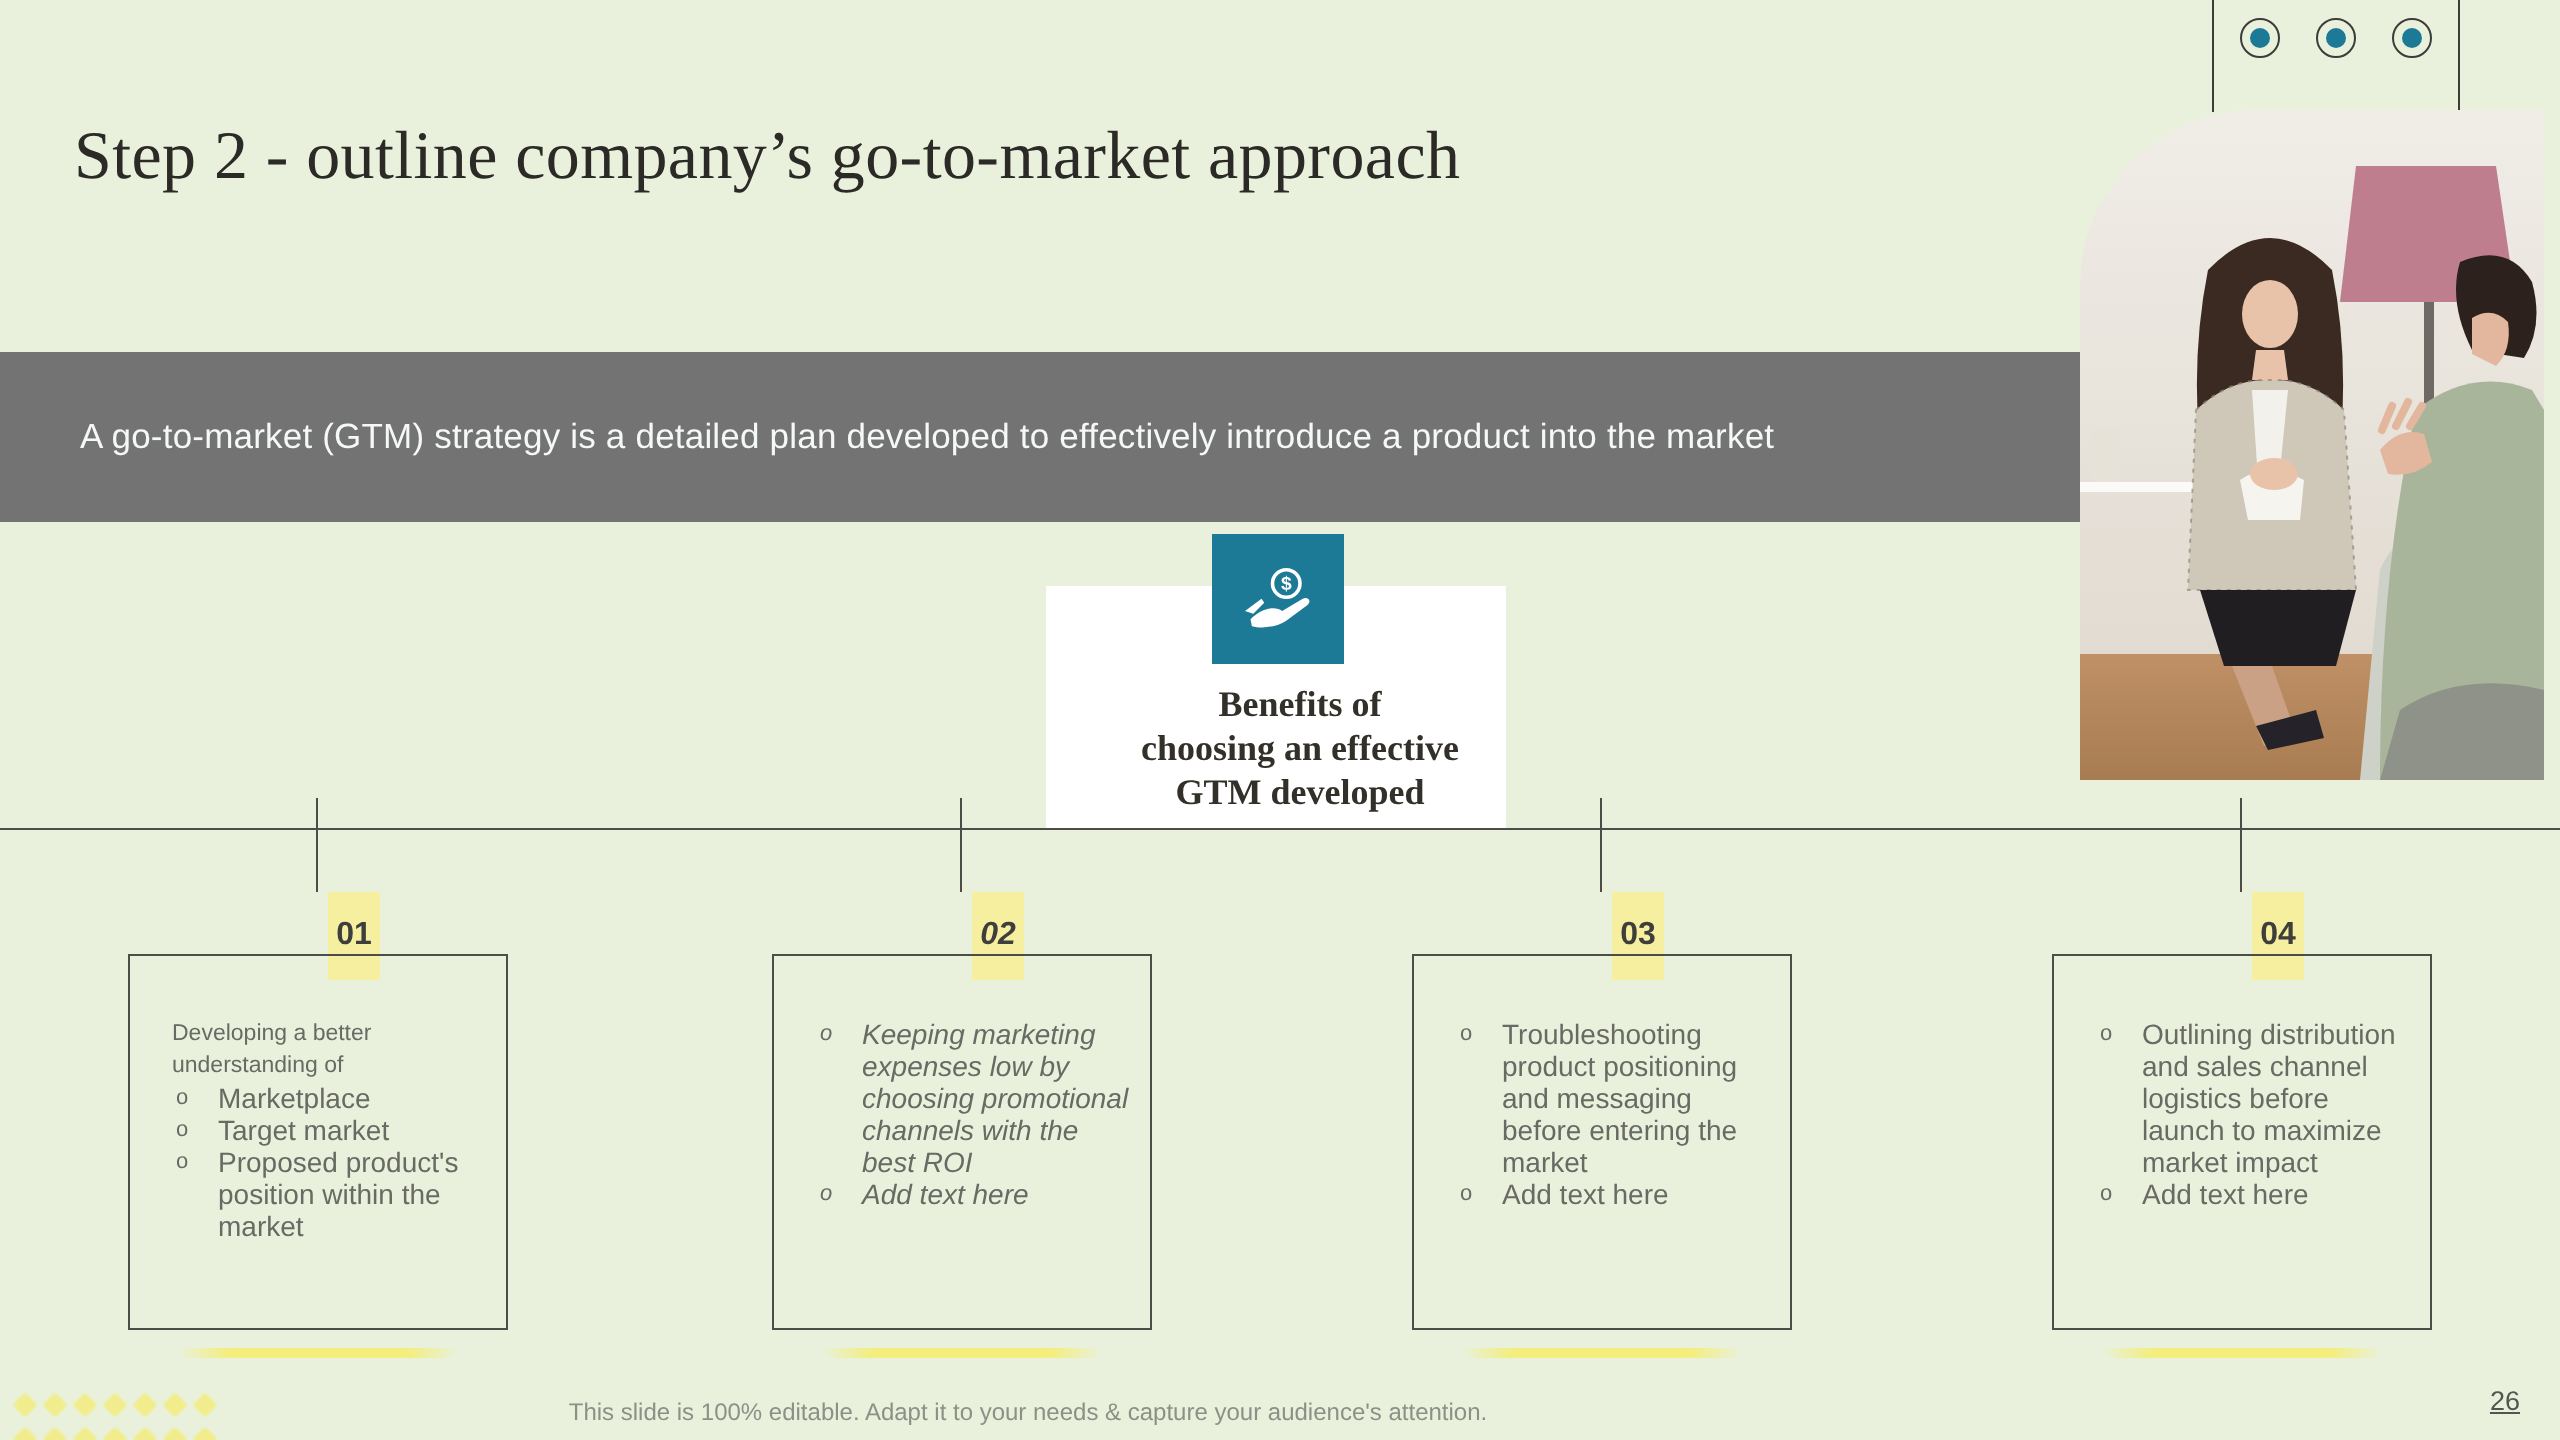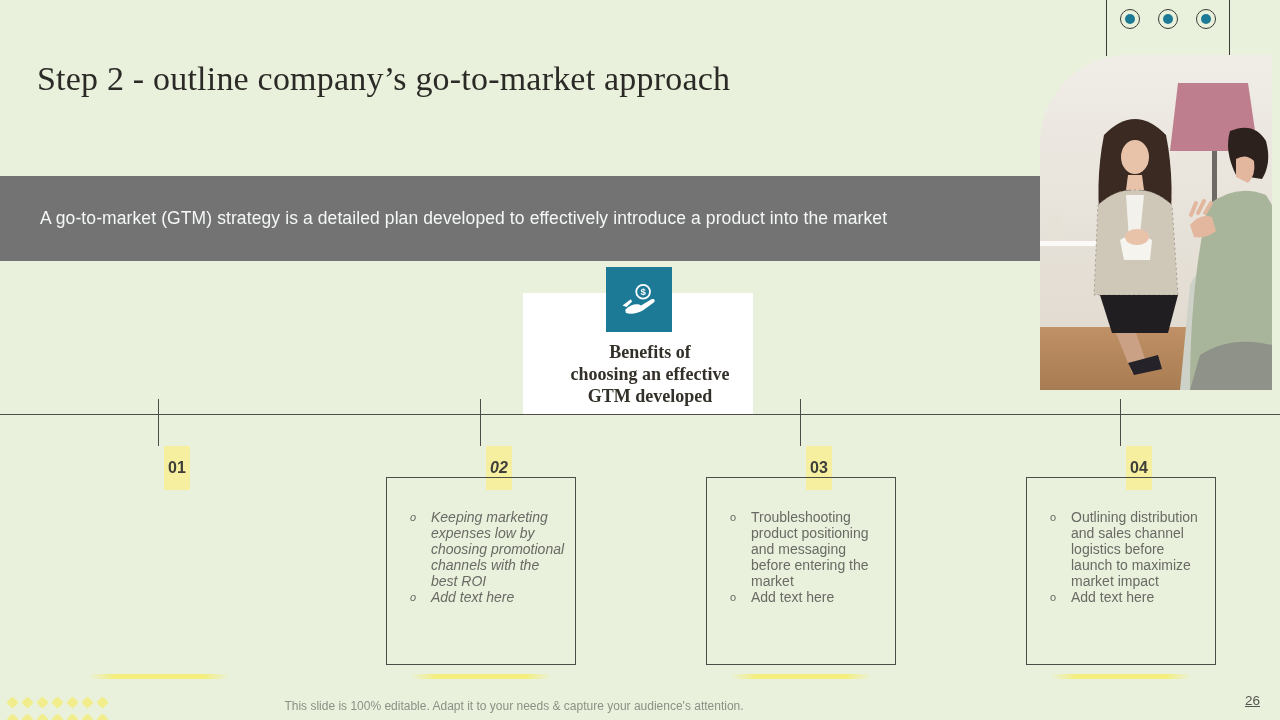--- a/index.html
+++ b/index.html
@@ -161,20 +161,28 @@
       <div>choosing an effective</div>
       <div>GTM developed</div>
     </div>
   </div>
 
   <div class="divider"></div>
 
   <div class="step s1">
     <div class="connector"></div>
     <div class="badge">01</div>
+    <div class="stepbox">
+      <div class="step-intro">Developing a better understanding of</div>
+      <ul>
+        <li>Marketplace</li>
+        <li>Target market</li>
+        <li>Proposed product's position within the market</li>
+      </ul>
+    </div>
     <div class="under-bar"></div>
   </div>
 
   <div class="step s2">
     <div class="connector"></div>
     <div class="badge">02</div>
     <div class="stepbox">
       <ul>
         <li>Keeping marketing expenses low by choosing promotional channels with the best ROI</li>
         <li>Add text here</li>

